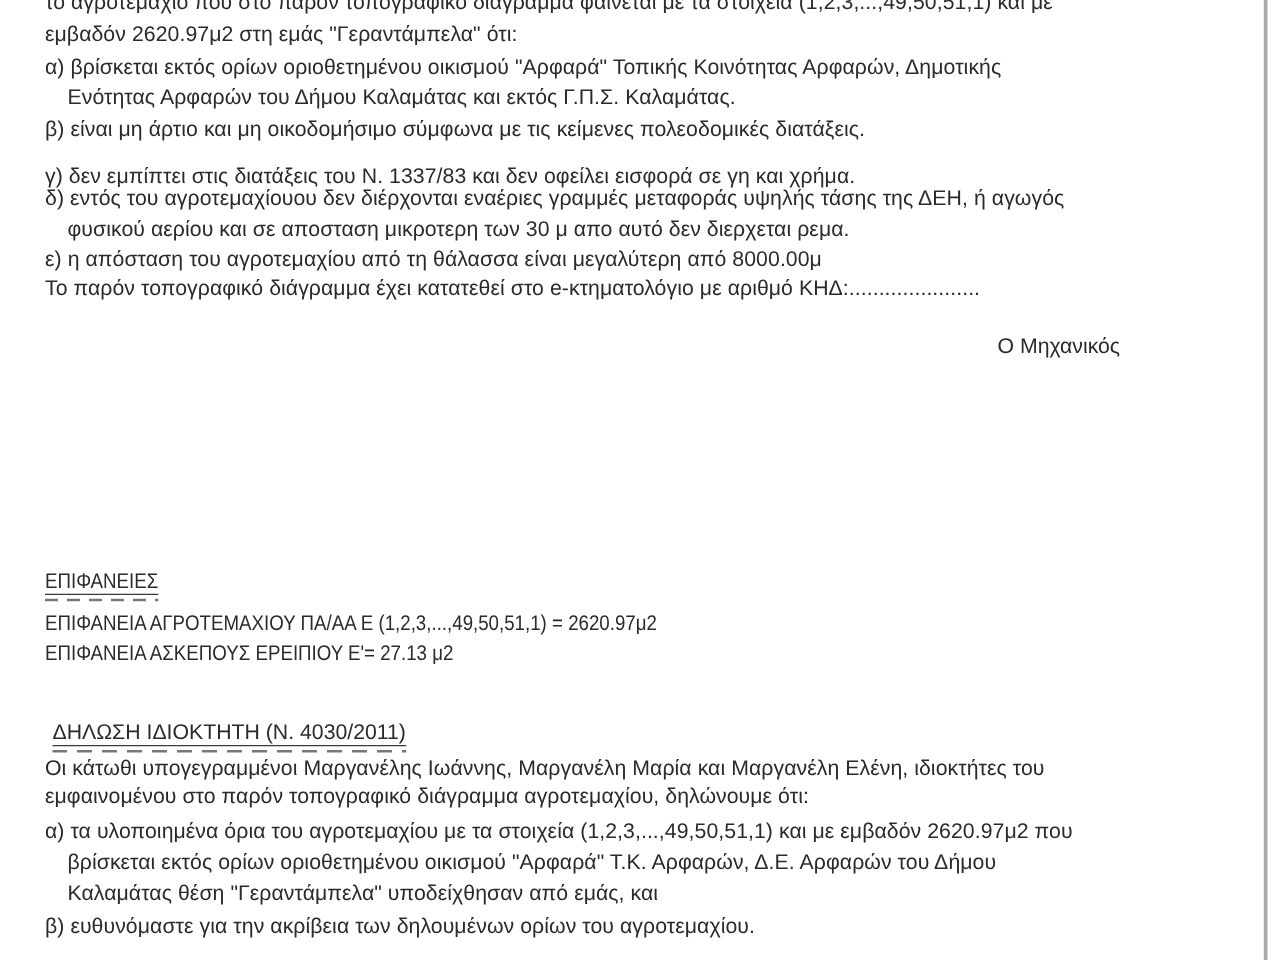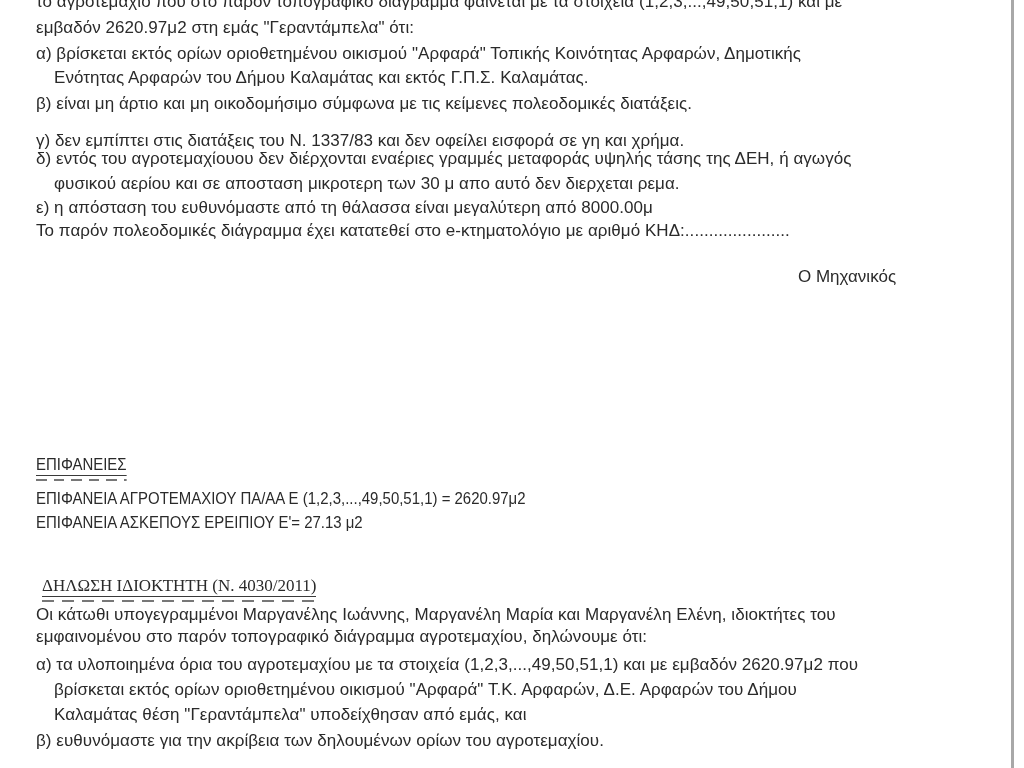--- a/index.html
+++ b/index.html
@@ -72,21 +72,20 @@
       white-space: nowrap;
       transform: scaleX(0.88);
       transform-origin: left center;
     }
     .decl-heading {
       position: absolute;
       left: 42px;
       font-size: 17px;
       line-height: 20px;
       white-space: nowrap;
-      font-family: Liberation Serif, serif;
     }
     .decl-heading .ul {
       display: inline-block;
       border-bottom: 1.5px solid #3a3a3a;
       position: relative;
     }
     .decl-heading .ul::after {
       content: "";
       position: absolute;
       left: 0;
@@ -107,23 +106,23 @@
 <div class="line" style="top:44px;">α) βρίσκεται εκτός ορίων οριοθετημένου οικισμού "Αρφαρά" Τοπικής Κοινότητας Αρφαρών, Δημοτικής</div>
 <div class="line indent" style="top:68px;">Ενότητας Αρφαρών του Δήμου Καλαμάτας και εκτός Γ.Π.Σ. Καλαμάτας.</div>
 
 <div class="line" style="top:94px;">β) είναι μη άρτιο και μη οικοδομήσιμο σύμφωνα με τις κείμενες πολεοδομικές διατάξεις.</div>
 
 <div class="line" style="top:131px;">γ) δεν εμπίπτει στις διατάξεις του Ν. 1337/83 και δεν οφείλει εισφορά σε γη και χρήμα.</div>
 
 <div class="line" style="top:149px;">δ) εντός του αγροτεμαχίουου δεν διέρχονται εναέριες γραμμές μεταφοράς υψηλής τάσης της ΔΕΗ, ή αγωγός</div>
 <div class="line indent" style="top:174px;">φυσικού αερίου και σε αποσταση μικροτερη των 30 μ απο αυτό δεν διερχεται ρεμα.</div>
 
-<div class="line" style="top:198px;">ε) η απόσταση του ευθυνόμαστε από τη θάλασσα είναι μεγαλύτερη από 8000.00μ</div>
+<div class="line" style="top:198px;">ε) η απόσταση του αγροτεμαχίου από τη θάλασσα είναι μεγαλύτερη από 8000.00μ</div>
 
-<div class="line" style="top:221px;">Το παρόν πολεοδομικές διάγραμμα έχει κατατεθεί στο e-κτηματολόγιο με αριθμό ΚΗΔ:......................</div>
+<div class="line" style="top:221px;">Το παρόν τοπογραφικό διάγραμμα έχει κατατεθεί στο e-κτηματολόγιο με αριθμό ΚΗΔ:......................</div>
 
 <div class="signature" style="top:267px;">Ο Μηχανικός</div>
 
 <div class="heading" style="top:455px;">
   <span class="ul">ΕΠΙΦΑΝΕΙΕΣ</span>
 </div>
 <div class="narrow" style="top:489px;">ΕΠΙΦΑΝΕΙΑ ΑΓΡΟΤΕΜΑΧΙΟΥ ΠΑ/ΑΑ  Ε (1,2,3,...,49,50,51,1) = 2620.97μ2</div>
 <div class="narrow" style="top:513px;">ΕΠΙΦΑΝΕΙΑ ΑΣΚΕΠΟΥΣ ΕΡΕΙΠΙΟΥ Ε'= 27.13 μ2</div>
 
 <div class="decl-heading" style="top:576px;">

